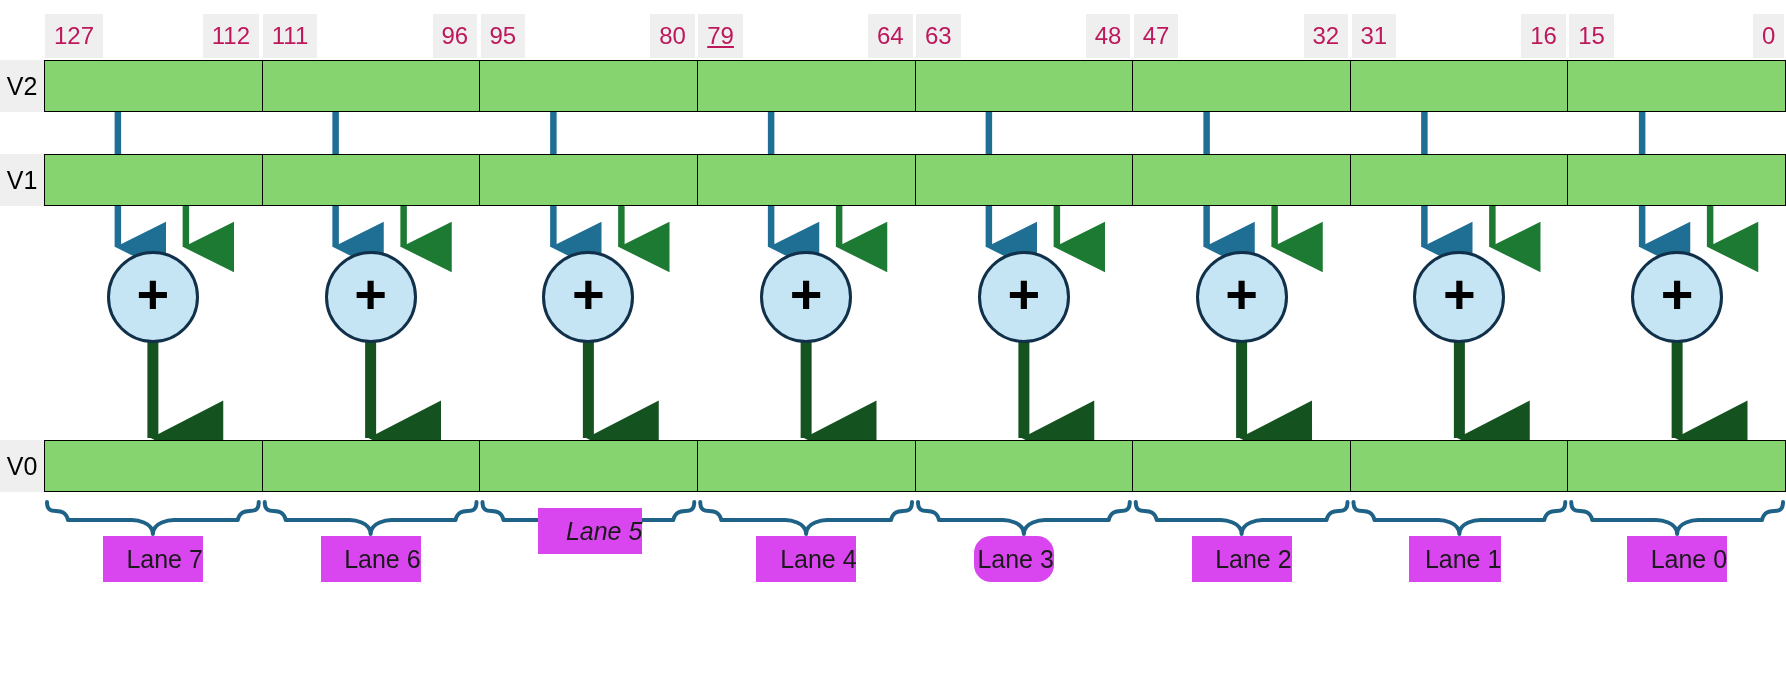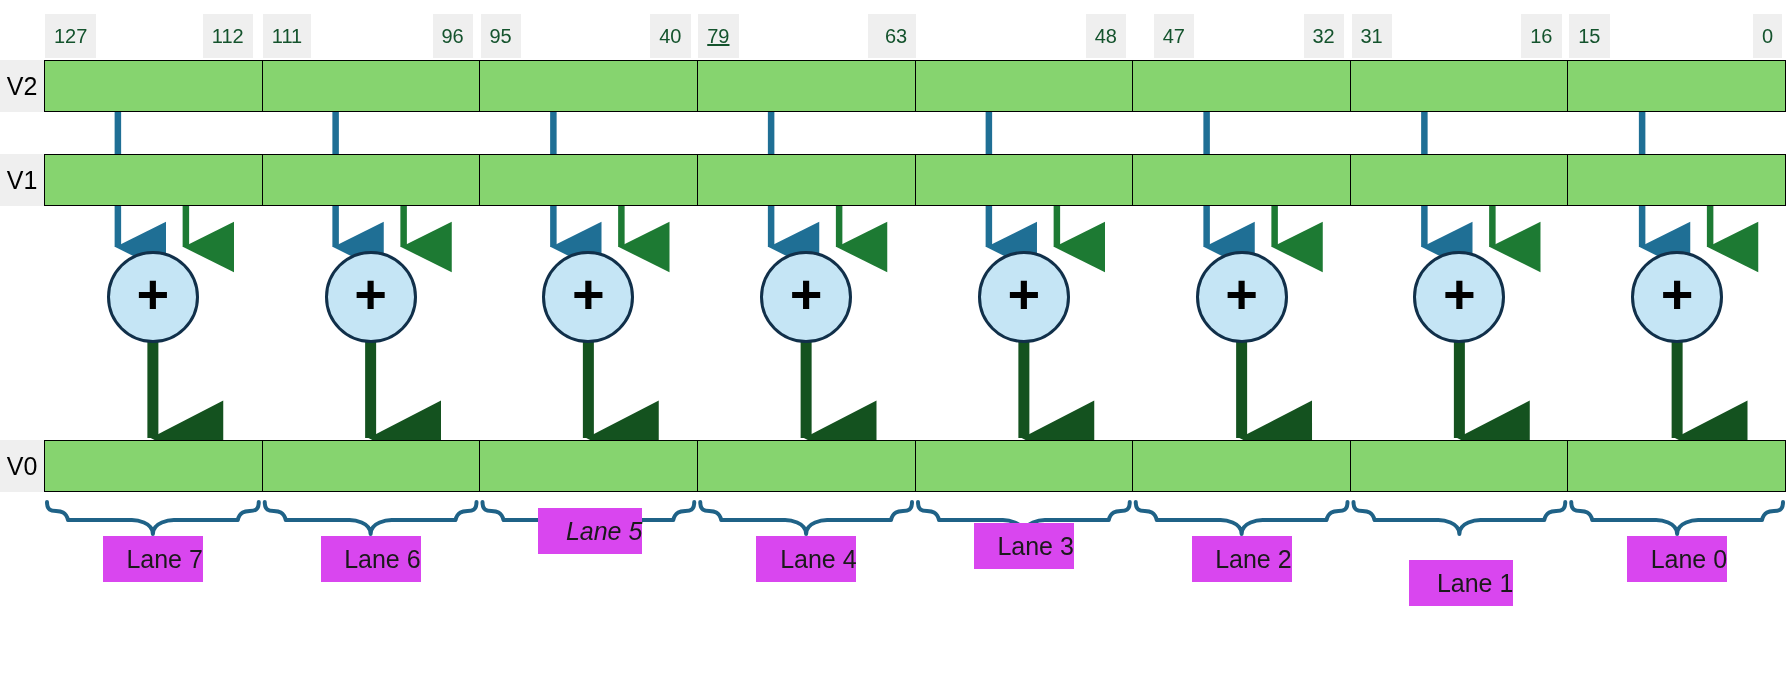--- a/index.html
+++ b/index.html
@@ -21,22 +21,22 @@
     height:678px;
     pointer-events:none;
   }
 
   
   .bitchip{
     position:absolute;
     height:44px;
     line-height:44px;
     background:#efefef;
-    color:#14532d;
-    font-size:20px;
+    color:#be185d;
+    font-size:24px;
     padding:0 9px;
     box-sizing:border-box;
     white-space:nowrap;
   }
   .bitchip.right{ text-align:right;padding-left:9px; }
   .bitchip.left{ text-align:left; }
   .reg-name{
     position:absolute;
     width:44px;
     height:52px;
@@ -149,26 +149,26 @@
         <path d="M 1571.25 502 C 1571.25 519, 1588.25 503, 1592.25 520 L 1656.125 520 C 1660.125 520, 1677.125 522, 1677.125 534 C 1677.125 522, 1694.125 520, 1698.125 520 L 1762 520 C 1766 503, 1783 519, 1783 502" stroke="#1f6287" stroke-width="4" fill="none" stroke-linecap="round" stroke-linejoin="round"></path>
       </g>
   </svg>
 
   <div id="bitchips">
       <div class="bitchip left" style="left: 45px; top: 14px;">127</div>
       <div class="bitchip right" style="top: 14px; left: 202.75px;">112</div>
       <div class="bitchip left" style="left: 262.75px; top: 14px;">111</div>
       <div class="bitchip right" style="top: 14px; left: 432.5px;">96</div>
       <div class="bitchip left" style="left: 480.5px; top: 14px;">95</div>
-      <div class="bitchip right" style="top: 14px; left: 650.25px;">40</div>
+      <div class="bitchip right" style="top: 14px; left: 650.25px;">80</div>
       <div class="bitchip left" style="left: 698.25px; top: 14px; text-decoration: underline;">79</div>
       <div class="bitchip right" style="top: 14px; left: 868px;">64</div>
-      <div class="bitchip left" style="left: 876px; top: 14px;">63</div>
+      <div class="bitchip left" style="left: 916px; top: 14px;">63</div>
       <div class="bitchip right" style="top: 14px; left: 1085.75px;">48</div>
-      <div class="bitchip left" style="left: 1133.75px; top: 14px; margin-left: 20px;">47</div>
+      <div class="bitchip left" style="left: 1133.75px; top: 14px;">47</div>
       <div class="bitchip right" style="top: 14px; left: 1303.5px;">32</div>
       <div class="bitchip left" style="left: 1351.5px; top: 14px;">31</div>
       <div class="bitchip right" style="top: 14px; left: 1521.25px;">16</div>
       <div class="bitchip left" style="left: 1569.25px; top: 14px;">15</div>
       <div class="bitchip right" style="top: 14px; left: 1753px;">0</div>
     </div>
 
   <div class="reg-name" style="left:0px; top:60px;">V2</div>
   <div class="reg-cells" id="row-v2" style="left:44px; top:60px; width:1742px;">
       <div class="reg-cell"></div>
@@ -230,19 +230,19 @@
       <div class="reg-cell"></div>
       <div class="reg-cell"></div>
       <div class="reg-cell"></div>
     </div>
 
   <div id="lanechips">
       <div class="lanechip" style="width: 100px; left: 102.875px; top: 536px;">Lane 7</div>
       <div class="lanechip" style="width: 100px; left: 320.625px; top: 536px;">Lane 6</div>
       <div class="lanechip" style="width: 104px; left: 538.375px; top: 508px; font-style: italic;">Lane 5</div>
       <div class="lanechip" style="width: 100px; left: 756.125px; top: 536px; padding-left: 24px;">Lane 4</div>
-      <div class="lanechip" style="width: 100px; left: 973.875px; top: 523px;">Lane 3</div>
+      <div class="lanechip" style="width: 80px; left: 973.875px; top: 536px; border-radius: 17px;">Lane 3</div>
       <div class="lanechip" style="width: 100px; left: 1191.62px; top: 536px;">Lane 2</div>
-      <div class="lanechip" style="width: 104px; left: 1409.38px; top: 536px; margin-top: 24px;">Lane 1</div>
+      <div class="lanechip" style="width: 92px; left: 1409.38px; top: 536px;">Lane 1</div>
       <div class="lanechip" style="width: 100px; left: 1627.12px; top: 536px; padding-left: 6px;">Lane 0</div>
     </div>
 
 </div>
 
 </body></html>

